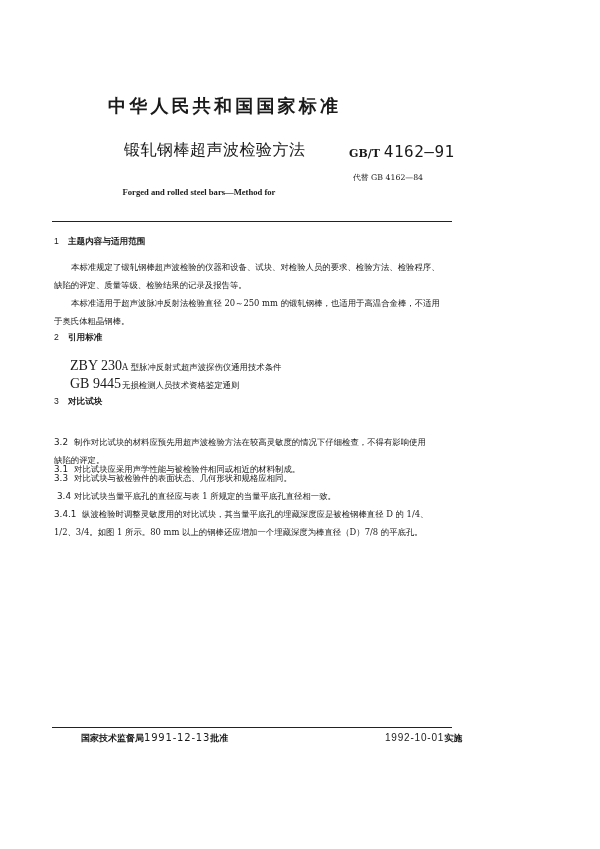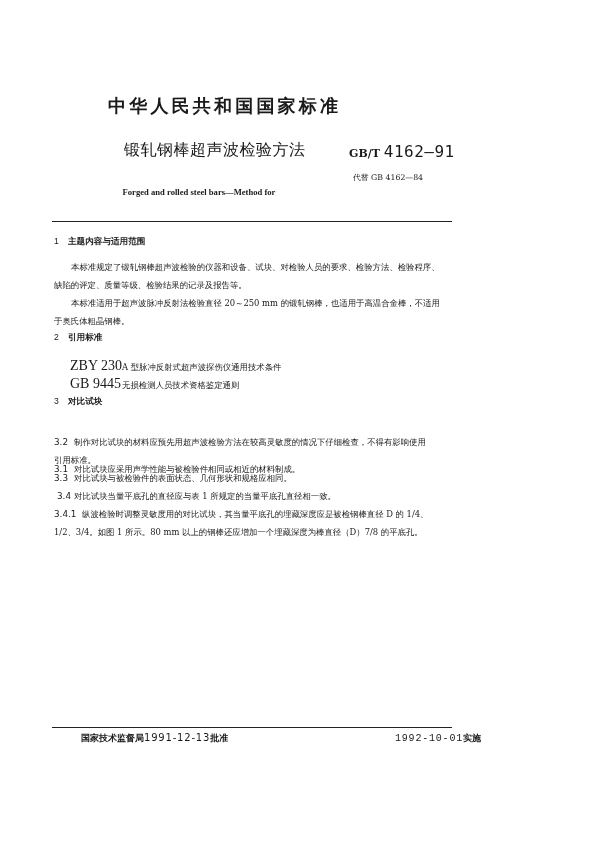--- a/index.html
+++ b/index.html
@@ -37,21 +37,21 @@
     .para.indent { left: 71px; }
     .ref { left: 70px; font-size: 8.4px; }
     .ref .code { display: inline-block; width: 52px; font-family: "Liberation Serif", serif; font-size: 14px; }
     .clause { left: 54px; font-size: 8.4px; }
     .clause .no { font-family: "DejaVu Sans", sans-serif; font-size: 8.8px; display: inline-block; }
     .footer-left {
       left: 53px; top: 732px; font-family: "DejaVu Sans", sans-serif; font-size: 9px; font-weight: bold; padding-left: 28px;
     }
     .footer-left .date, .footer-right .date { font-weight: normal; letter-spacing: 0.8px; font-size: 10px; }
     .footer-right {
-      left: 395px; top: 732px; font-family: Liberation Mono, monospace; font-size: 9px; font-weight: bold; text-align: right;
+      left: 385px; top: 732px; font-family: Liberation Sans, sans-serif; font-size: 9px; font-weight: bold; text-align: right;
     }
   </style>
 </head>
 <body>
 
 <div>
 
   <div class="abs country">中华人民共和国国家标准</div>
 
   <div class="abs title">锻轧钢棒超声波检验方法</div>
@@ -90,21 +90,21 @@
   <div class="abs sec-head" style="top:396px;">
     <span class="no">3</span><span>对比试块</span>
   </div>
 
   <div class="abs clause" style="top:419px;">
     <span class="no" style="width:20px;margin-top:45px;">3.1</span><span>对比试块应采用声学性能与被检验件相同或相近的材料制成。</span>
   </div>
   <div class="abs clause" style="top:437px;">
     <span class="no" style="width:20px;">3.2</span><span>制作对比试块的材料应预先用超声波检验方法在较高灵敏度的情况下仔细检查，不得有影响使用</span>
   </div>
-  <div class="abs clause" style="top:455px;">引用标准。</div>
+  <div class="abs clause" style="top:455px;">缺陷的评定。</div>
   <div class="abs clause" style="top:473px;">
     <span class="no" style="width:20px;">3.3</span><span>对比试块与被检验件的表面状态、几何形状和规格应相同。</span>
   </div>
   <div class="abs clause" style="top:491px;">
     <span class="no" style="width:20px;text-align:center;">3.4</span><span>对比试块当量平底孔的直径应与表 1 所规定的当量平底孔直径相一致。</span>
   </div>
   <div class="abs clause" style="top:509px;">
     <span class="no" style="width:28px;">3.4.1</span><span>纵波检验时调整灵敏度用的对比试块，其当量平底孔的埋藏深度应是被检钢棒直径 D 的 1/4、</span>
   </div>
   <div class="abs clause" style="top:527px;">1/2、3/4。如图 1 所示。80 mm 以上的钢棒还应增加一个埋藏深度为棒直径（D）7/8 的平底孔。</div>

